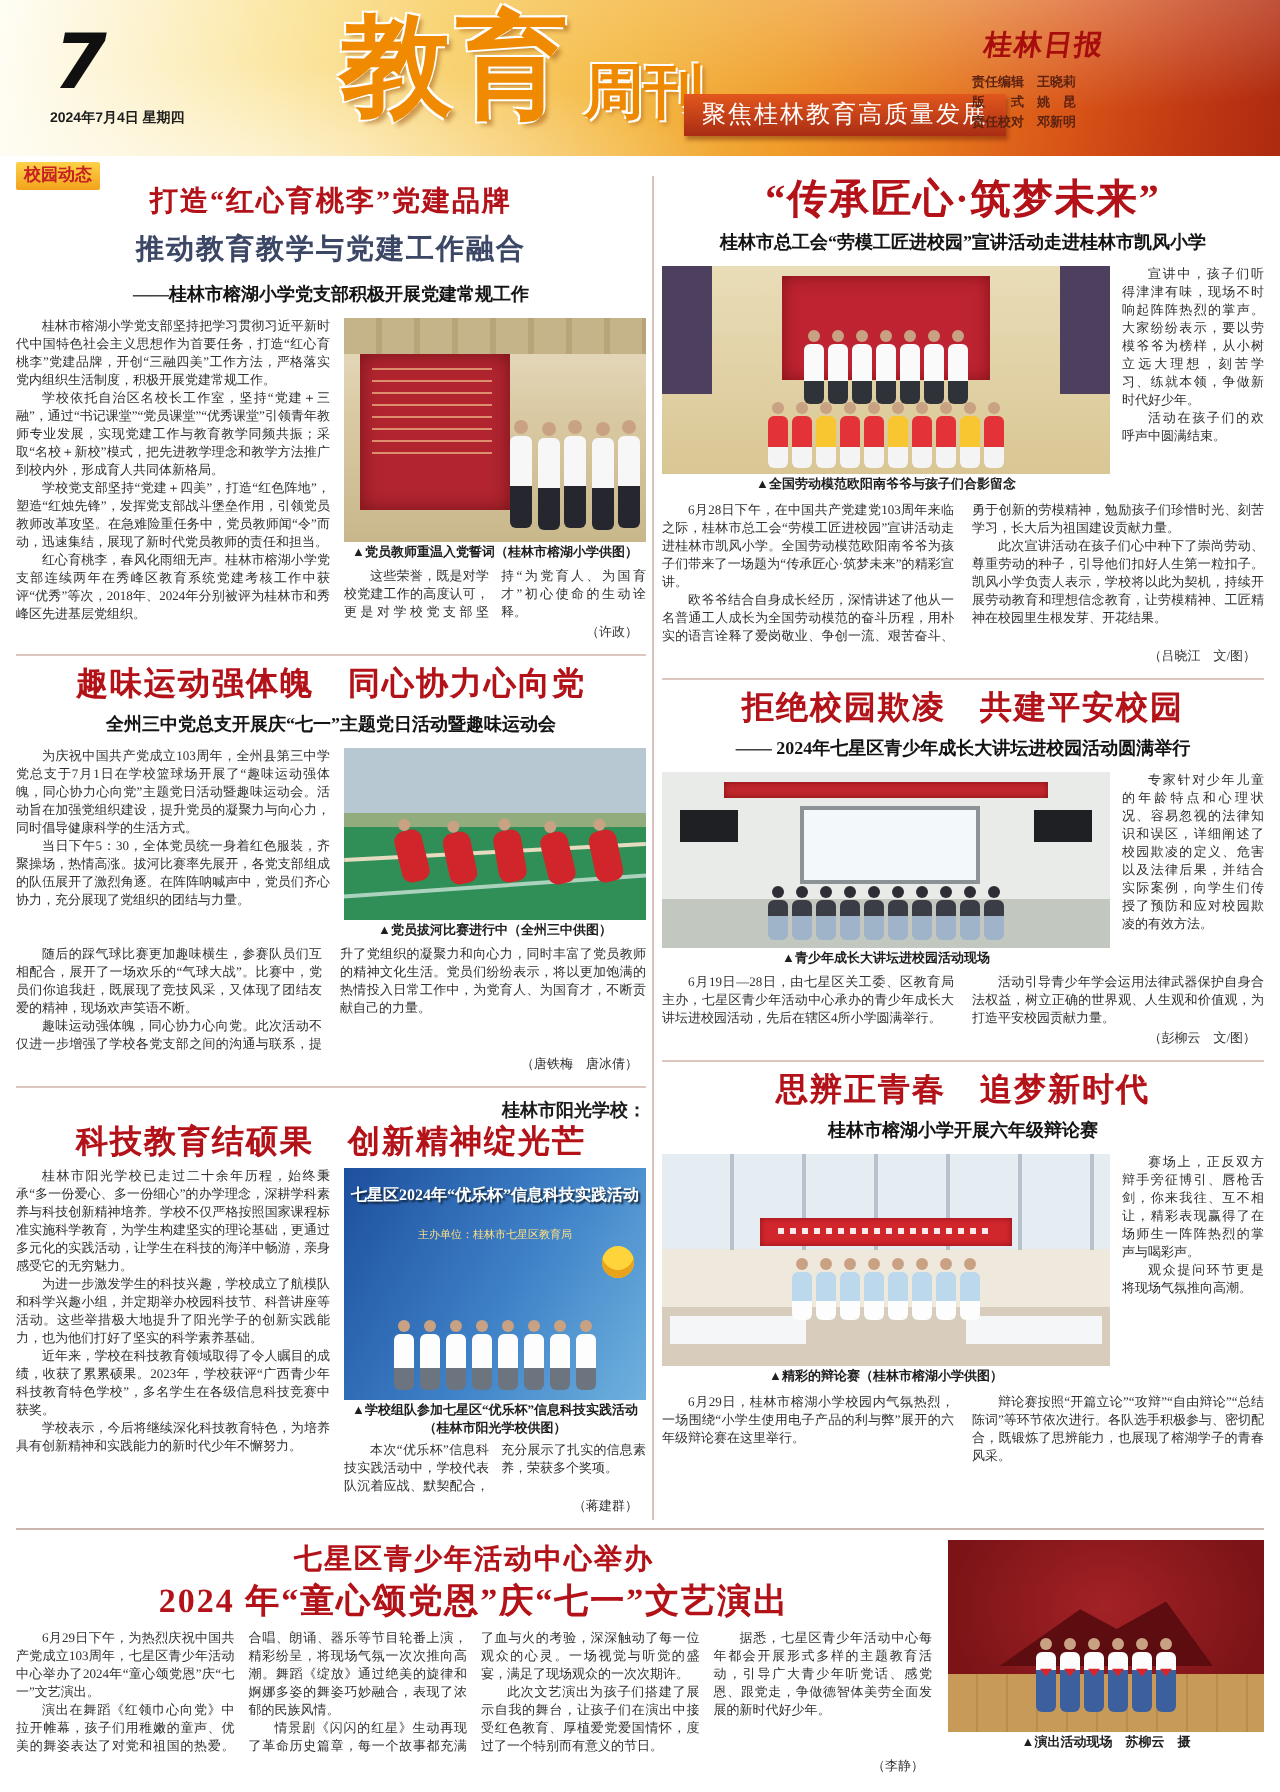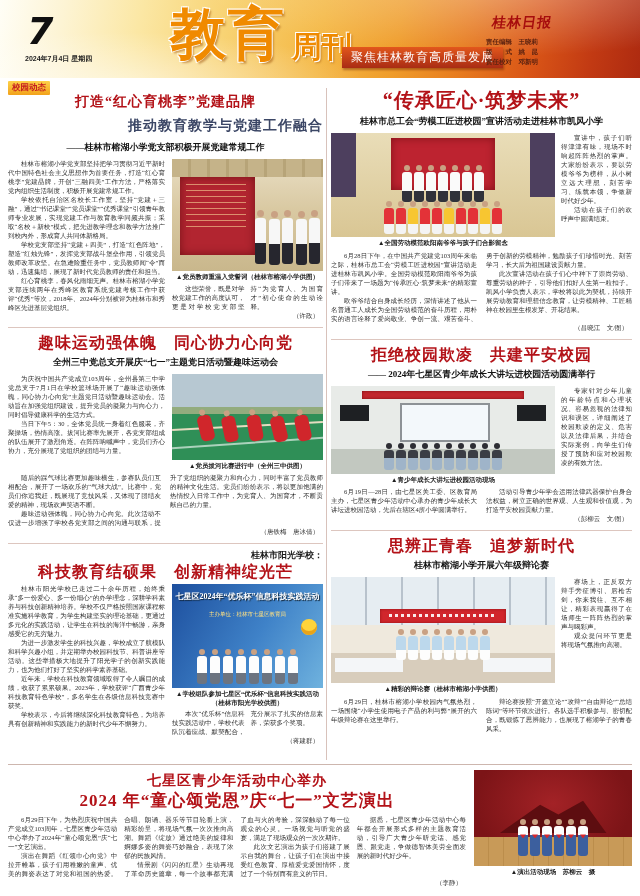--- a/index.html
+++ b/index.html
@@ -36,21 +36,21 @@
   .col-left  { position:absolute; left:8px;  top:90px; width:315px; }
   .col-right { position:absolute; left:331px; top:88px; width:301px; }
   .vdiv { position:absolute; left:326px; top:88px; width:1px; height:672px; background:#d8c2bb; }
   .hdiv-bottom { position:absolute; left:8px; top:764px; width:624px; height:1px; background:#cdb6ae; }
   .bottom-strip { position:absolute; left:8px; top:770px; width:624px; }
 
   .art-div { border:none; border-top:1px solid #ddc6bf; margin:6px 0 5px 0; }
 
   
   .hl { text-align:center; font-weight:900; color:#b31218; }
-  .hl-slate { color:#3c4766;text-align:right; }
+  .hl-slate { color:#3c4766; }
   .hl-a1 { font-size:14px; line-height:24px; letter-spacing:1px; }
   .hl-a2 { font-size:16px; line-height:20px; letter-spacing:1px; }
   .hl-r1 { font-size:20px; line-height:24px; letter-spacing:1px; }
   .hl-r2 { font-size:16px; line-height:20px; letter-spacing:1px; }
   .hl-b  { font-size:17px; line-height:21px; letter-spacing:1px; }
   .hl-b1 { font-size:14px; line-height:18px; letter-spacing:1px; margin-top:2px; }
   .kicker { text-align:right; font-size:9px; font-weight:bold; color:#1c1c1c; margin-top:2px; }
   .subt { text-align:center; font-size:9px; font-weight:bold; color:#141414; margin:3px 0 5px 0; }
   .bt { font-size:6.5px; line-height:9px; text-align:justify; color:#303030; }
   .bt p { margin:0; text-indent:2em; }
@@ -84,21 +84,21 @@
       background:repeating-linear-gradient(180deg,rgba(255,230,160,.55) 0 1px,transparent 1px 6px); }
 
   .ph2 { height:86px; background:linear-gradient(#b7c8d2 0 38%,#93ac7e 38% 46%,#2f8f57 46% 100%); }
   .ph2 .lane { left:-10%; bottom:18%; width:120%; height:2px; background:rgba(255,255,255,.6);
       transform:rotate(-4deg); }
   .ph2 .rope { left:0; bottom:38%; width:100%; height:2px; background:#e5dcc0; transform:rotate(-3deg); }
   .ph2 .puller { position:absolute; width:14px; height:26px; border-radius:5px; background:#d0262b; }
   .ph2 .puller::before { content:""; position:absolute; top:-6px; left:4px; width:6px; height:6px;
       border-radius:50%; background:#c9a183; }
 
-  .ph3 { height:104px; background:linear-gradient(120deg,#1d4f9e,#3f82c8 55%,#6fb2de); }
+  .ph3 { height:116px; background:linear-gradient(120deg,#1d4f9e,#3f82c8 55%,#6fb2de); }
   .ph3 .bannertxt { left:0; top:7%; width:100%; text-align:center; font-size:8px; font-weight:bold;
       color:#fff; text-shadow:1px 1px 1px #123; }
   .ph3 .bannertxt2 { left:0; top:26%; width:100%; text-align:center; font-size:5.5px; color:#ffe082; }
   .ph3 .robot { right:4%; top:34%; width:16px; height:16px; border-radius:50%; background:#ffd43b;
       box-shadow:inset 0 -4px 0 #e8a31a; }
   .kidsrow { position:absolute; left:3%; right:3%; bottom:4%; display:flex; gap:3px;
       justify-content:center; align-items:flex-end; }
   .kid { position:relative; width:10px; height:28px; border-radius:3px;
       background:linear-gradient(#fdfdfd 0 60%, #6c7480 60% 100%); }
   .kid::before { content:""; position:absolute; top:-7px; left:2px; width:6px; height:6px;

